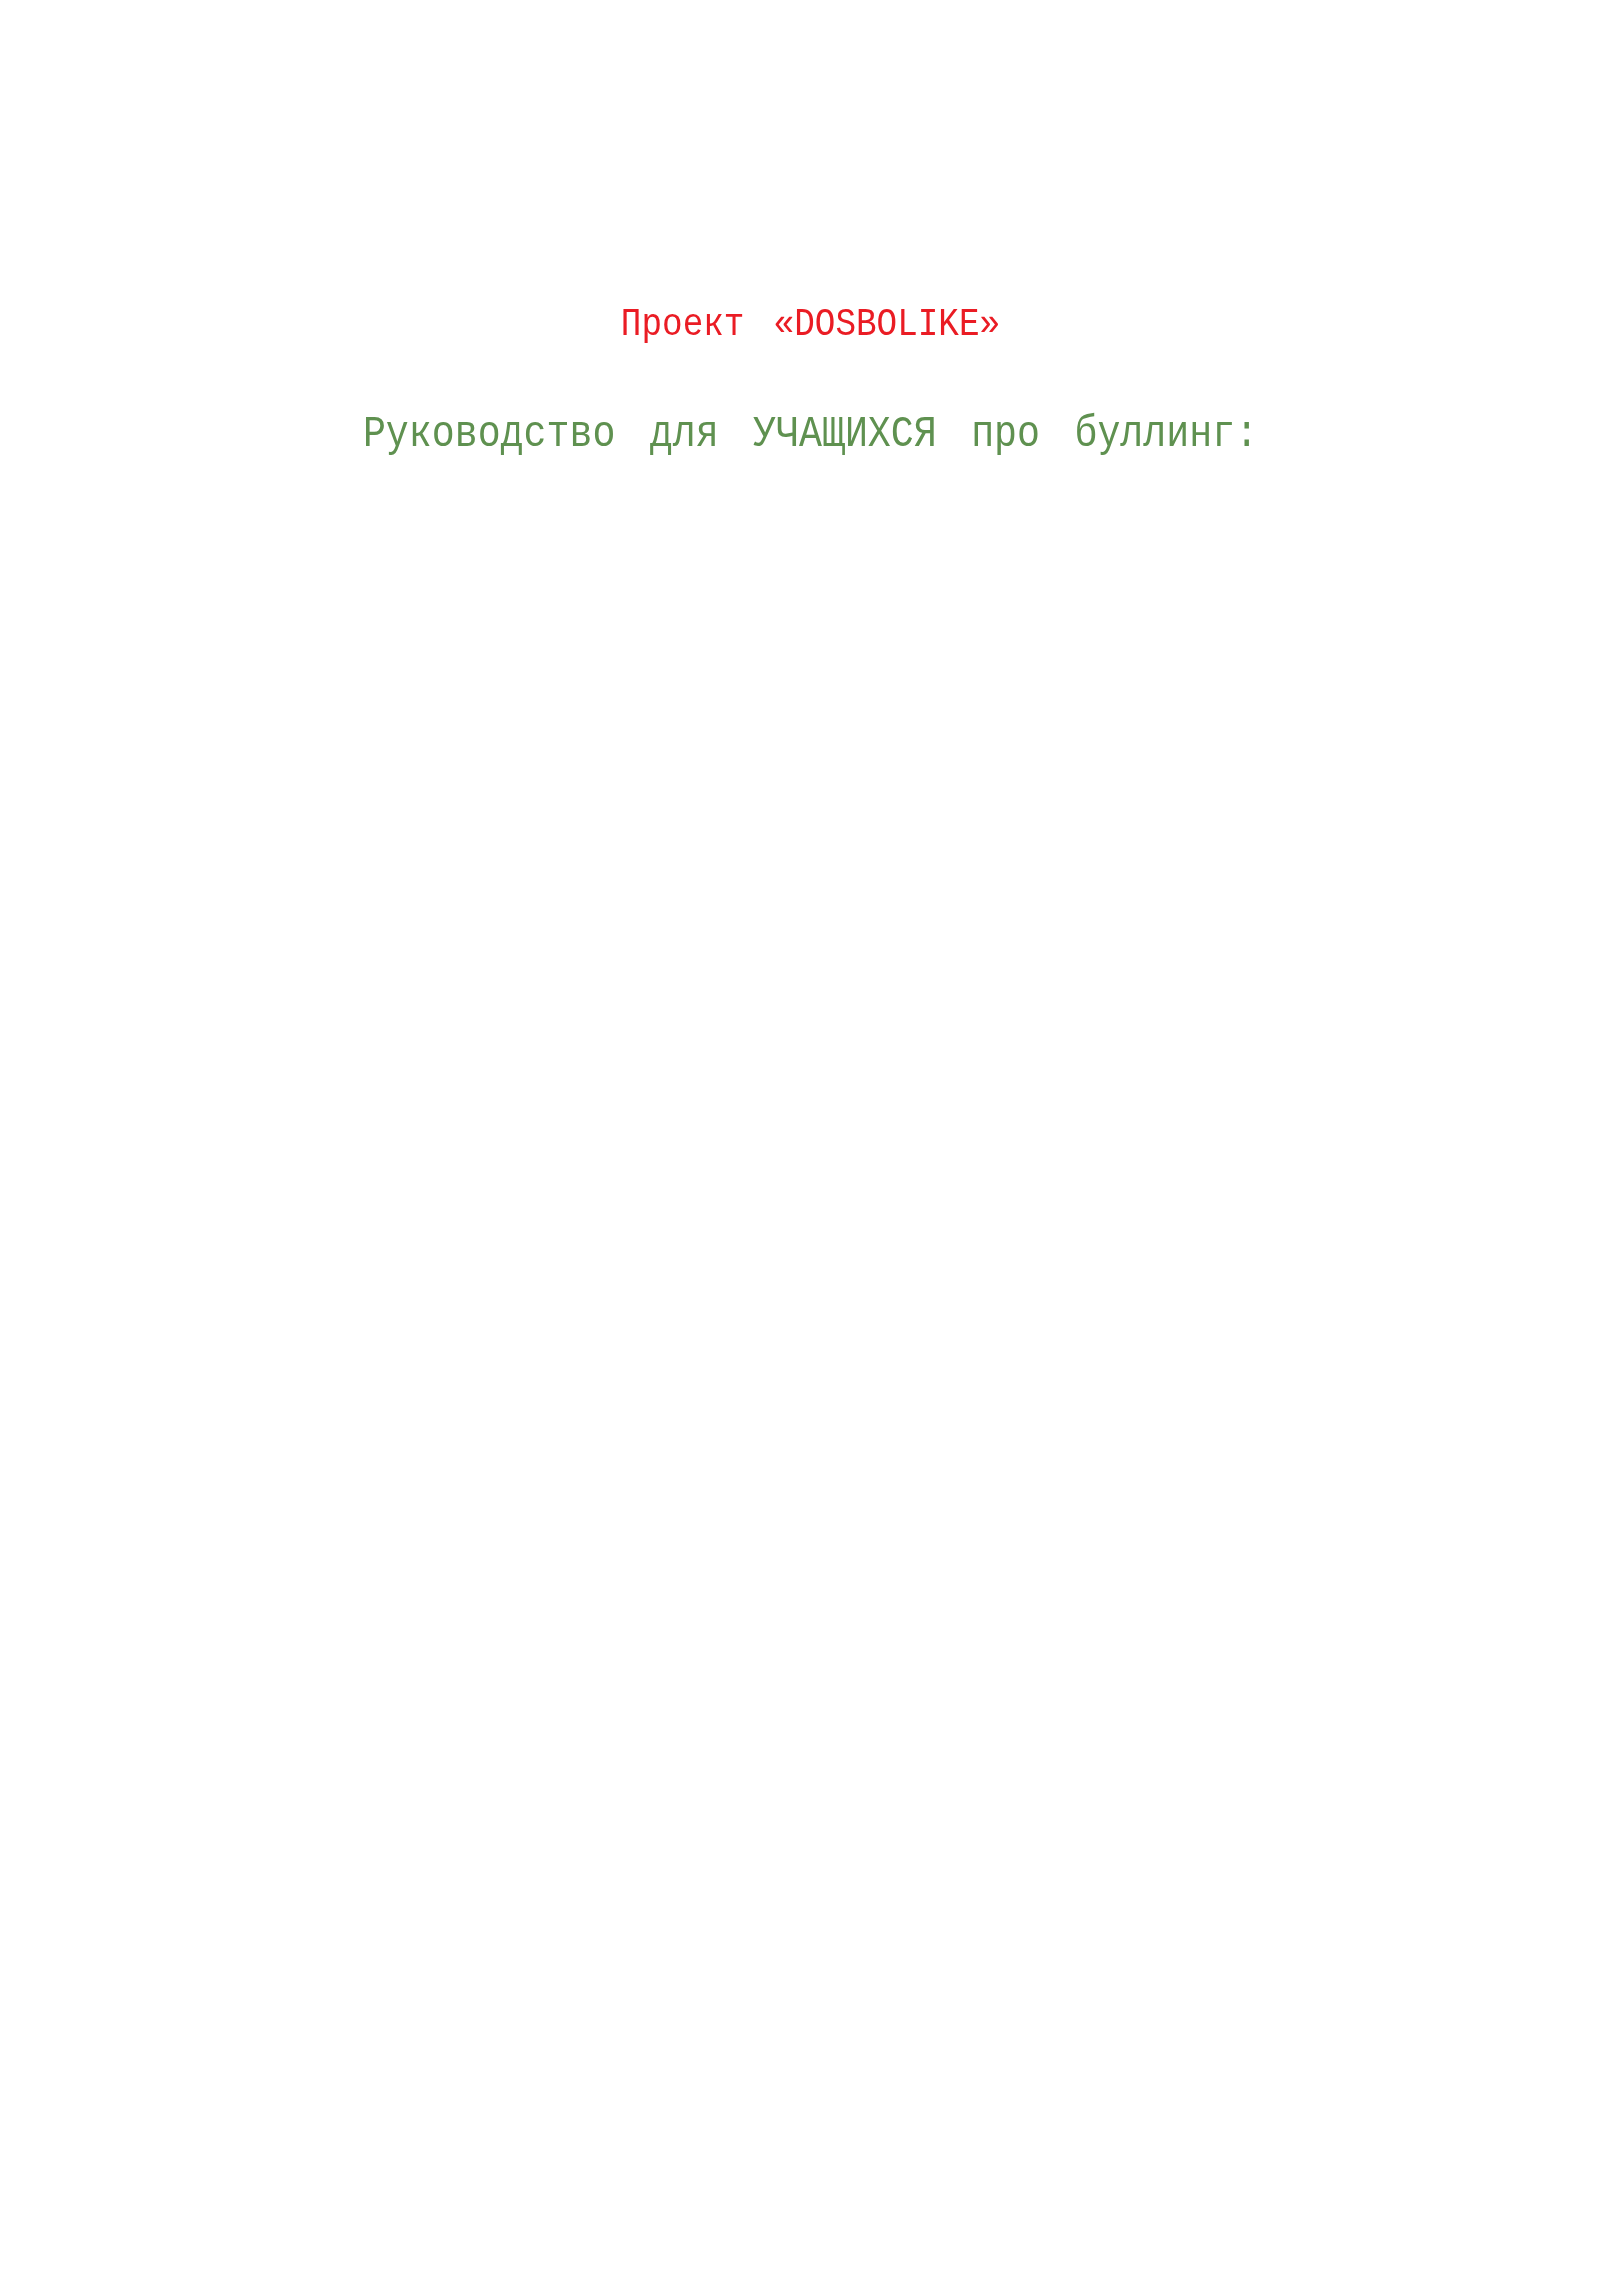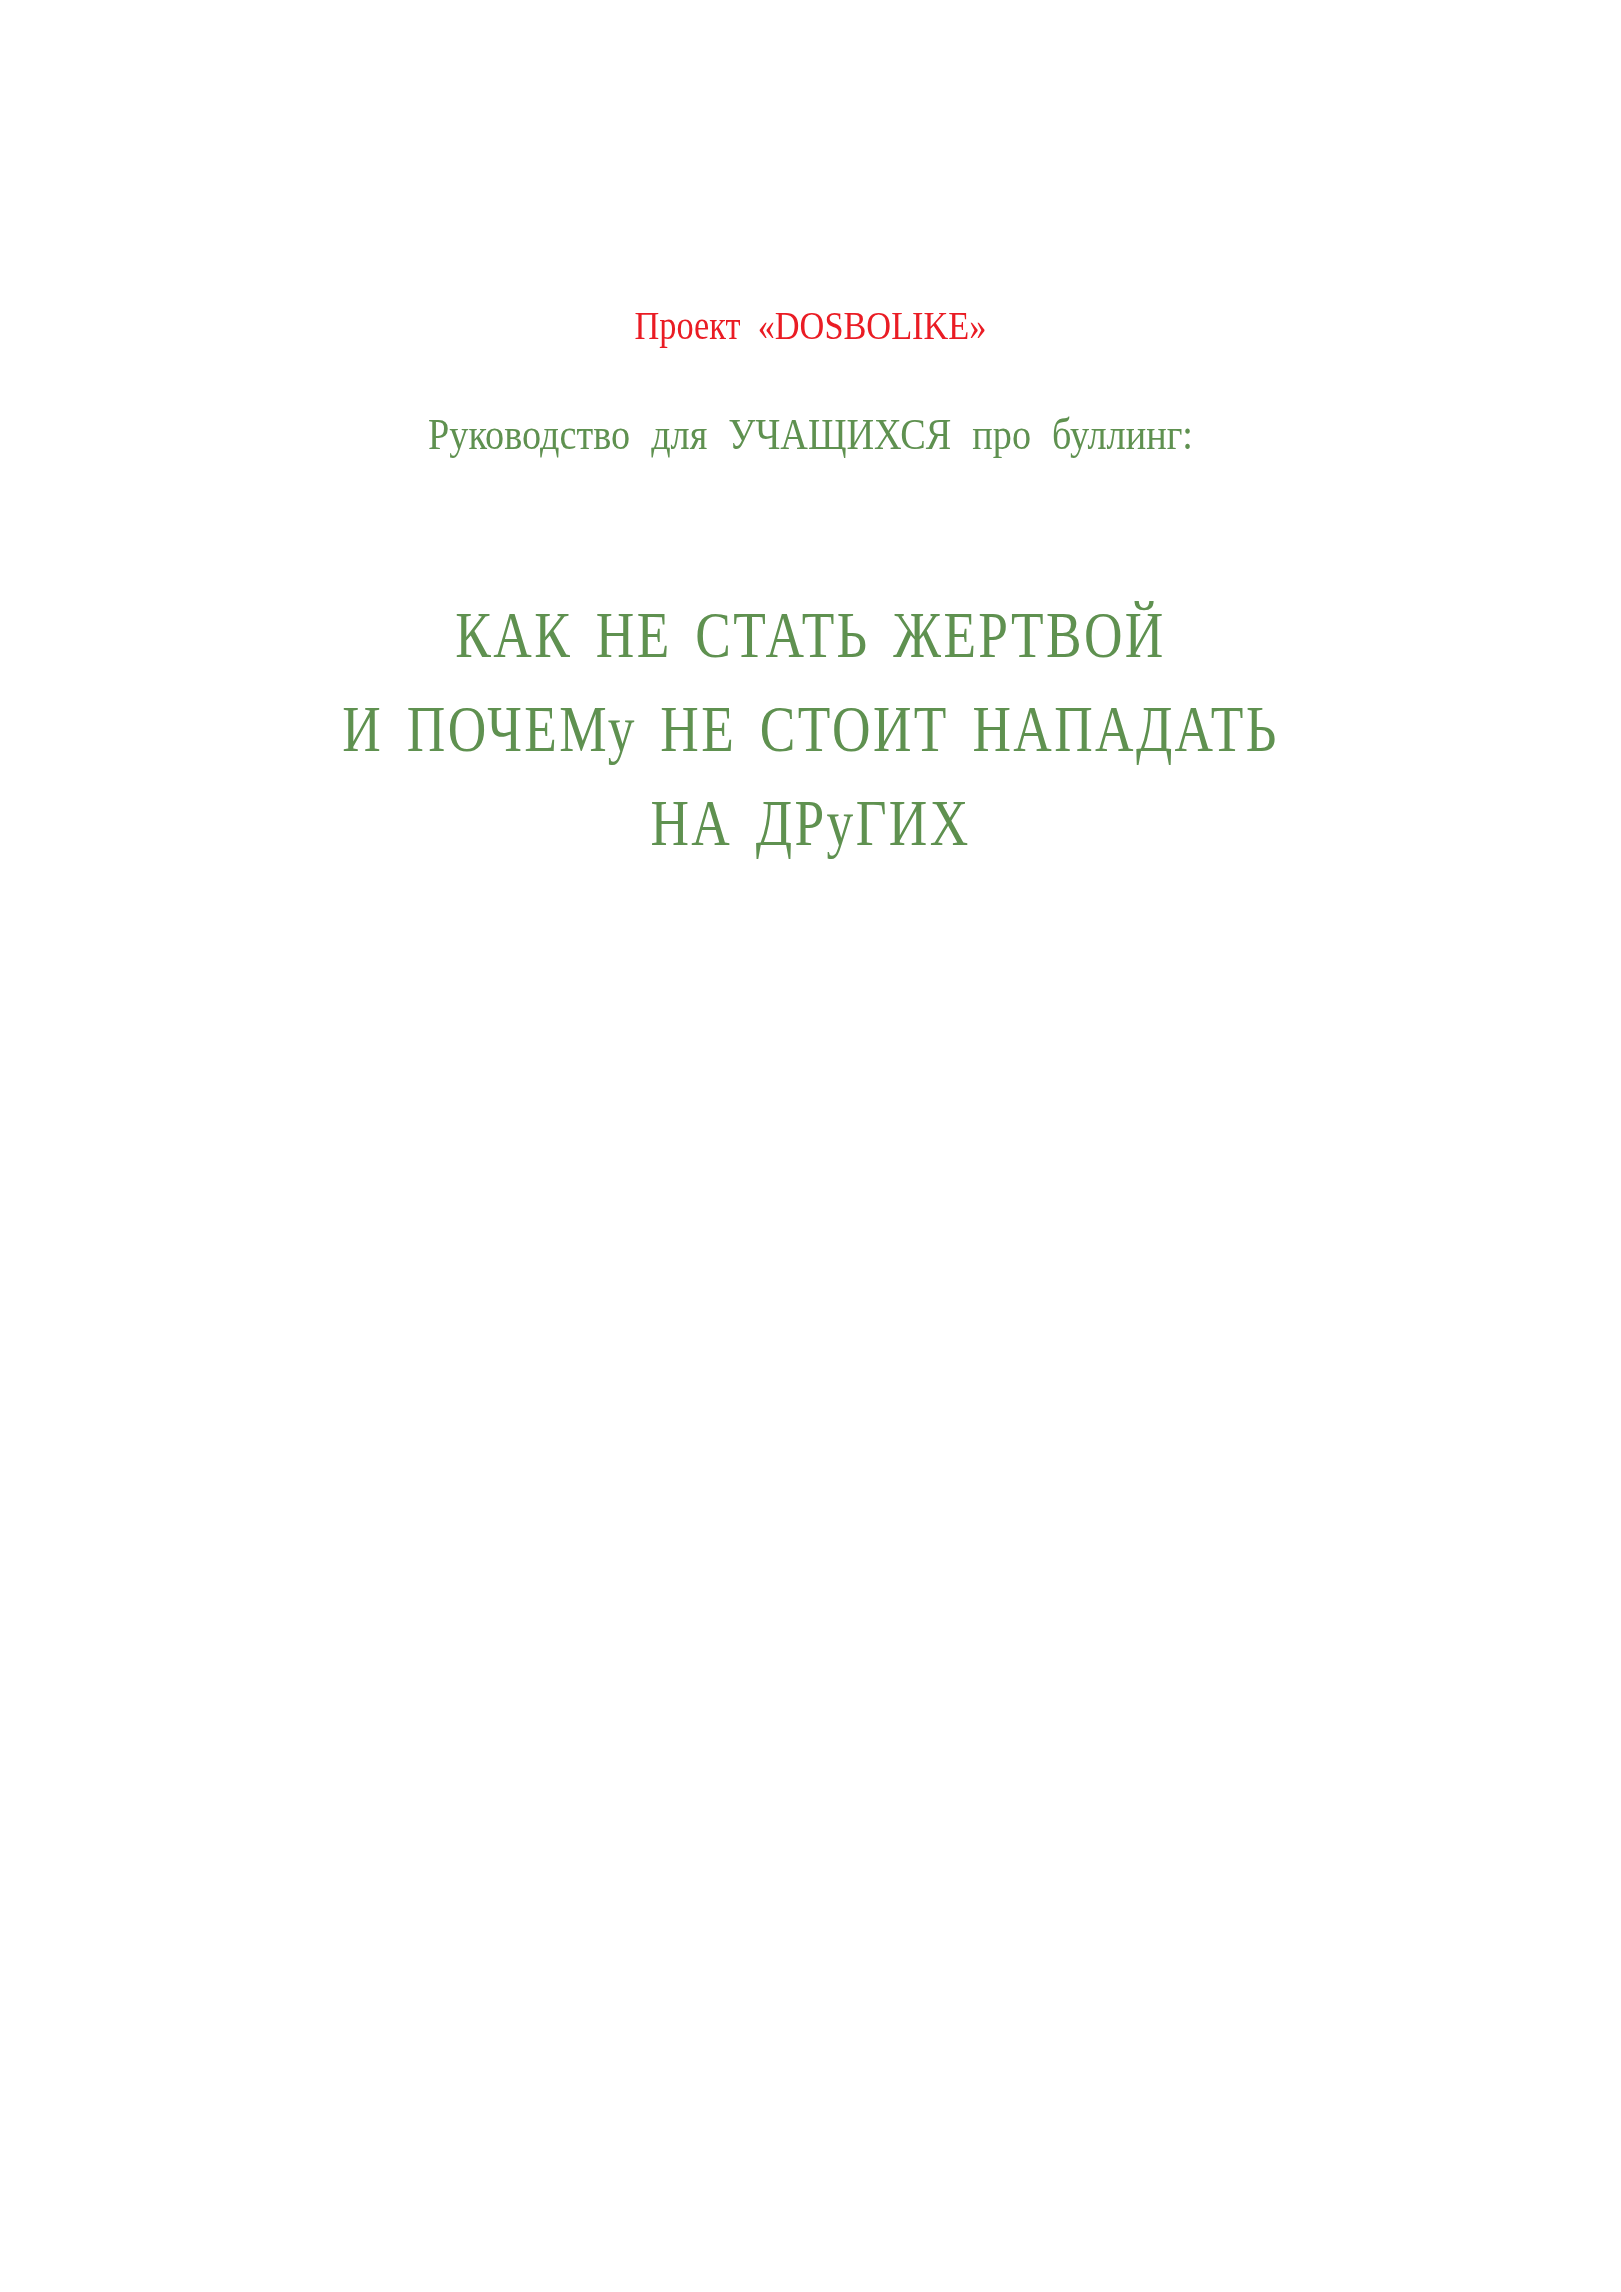--- a/index.html
+++ b/index.html
@@ -5,21 +5,21 @@
   html, body {
     margin: 0;
     padding: 0;
     background: #ffffff;
   }
   .page {
     position: relative;
     width: 1621px;
     height: 2293px;
     background: var(--page-bg, #ffffff);
-    font-family: Liberation Serif, serif;
+    font-family: Liberation Mono, monospace;
     overflow: hidden;
   }
   .project-line {
     position: absolute;
     top: 306px;
     left: 0;
     width: 100%;
     text-align: center;
     font-size: 39px;
     line-height: 1;
@@ -63,20 +63,15 @@
 </style>
 </head>
 <body>
 
 <div class="page" style="--accent-red: #ea1c24; --accent-green: #5f9150; --page-bg: #ffffff;">
 
   <div class="project-line">Проект «DOSBOLIKE»</div>
 
   <div class="subtitle">Руководство для УЧАЩИХСЯ про буллинг:</div>
 
-  <div class="title-block">
-    <div class="title-line">КАК НЕ СТАТЬ ЖЕРТВОЙ</div>
-    <div class="title-line">И ПОЧЕМу НЕ СТОИТ НАПАДАТЬ</div>
-    <div class="title-line">НА ДРуГИХ</div>
-  </div>
 
 </div>
 
 
 </body></html>

